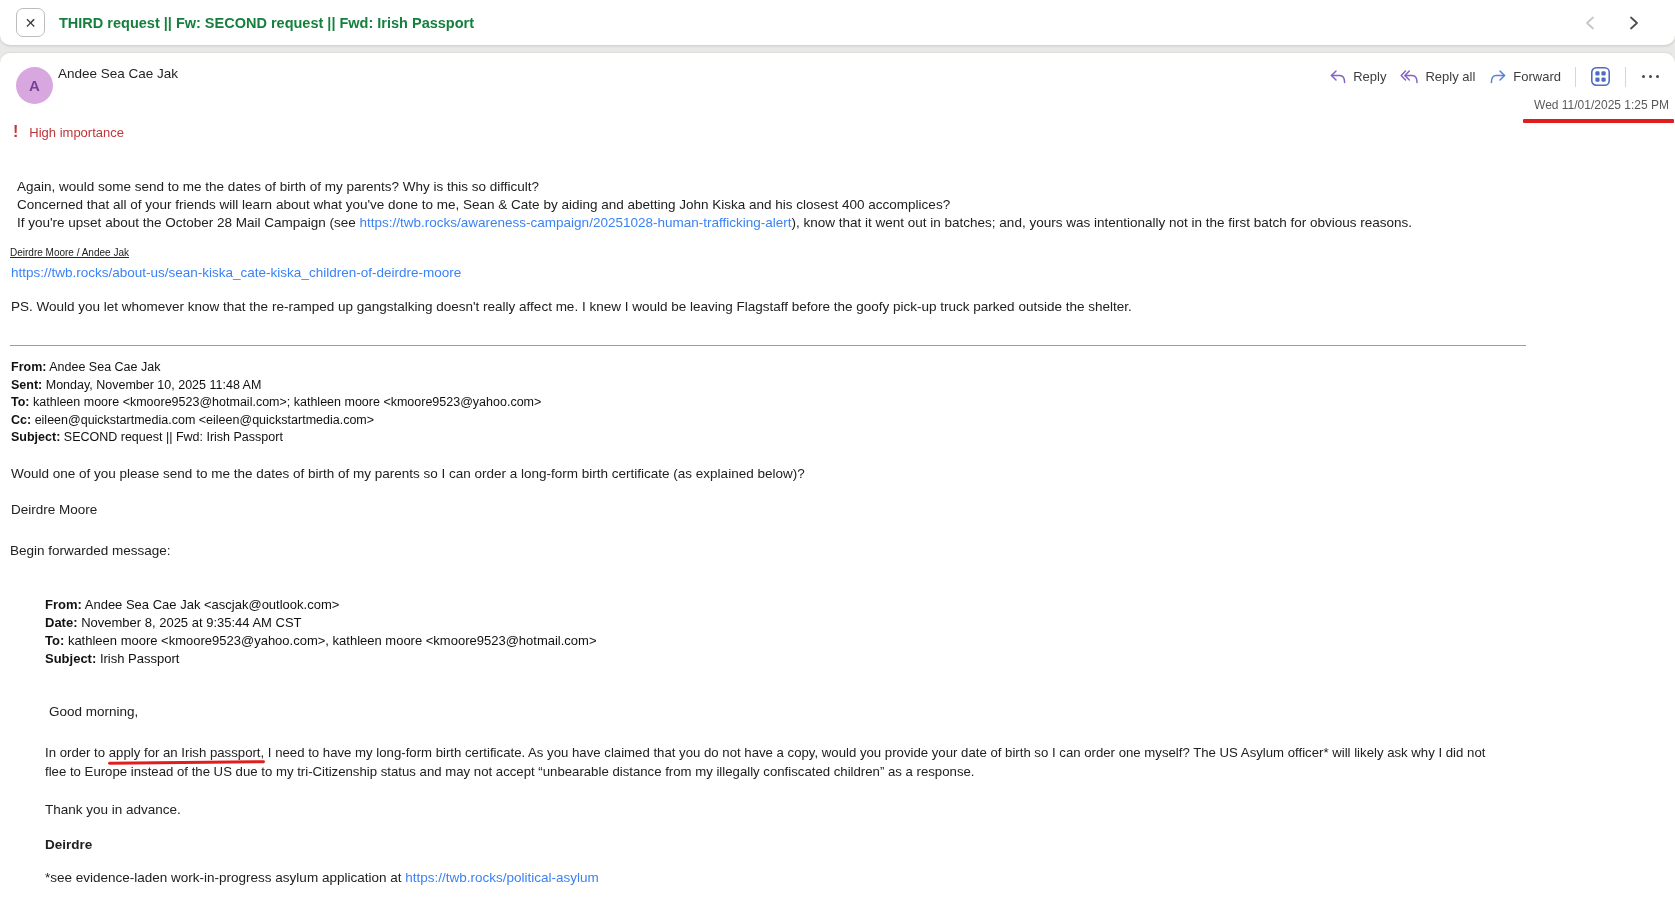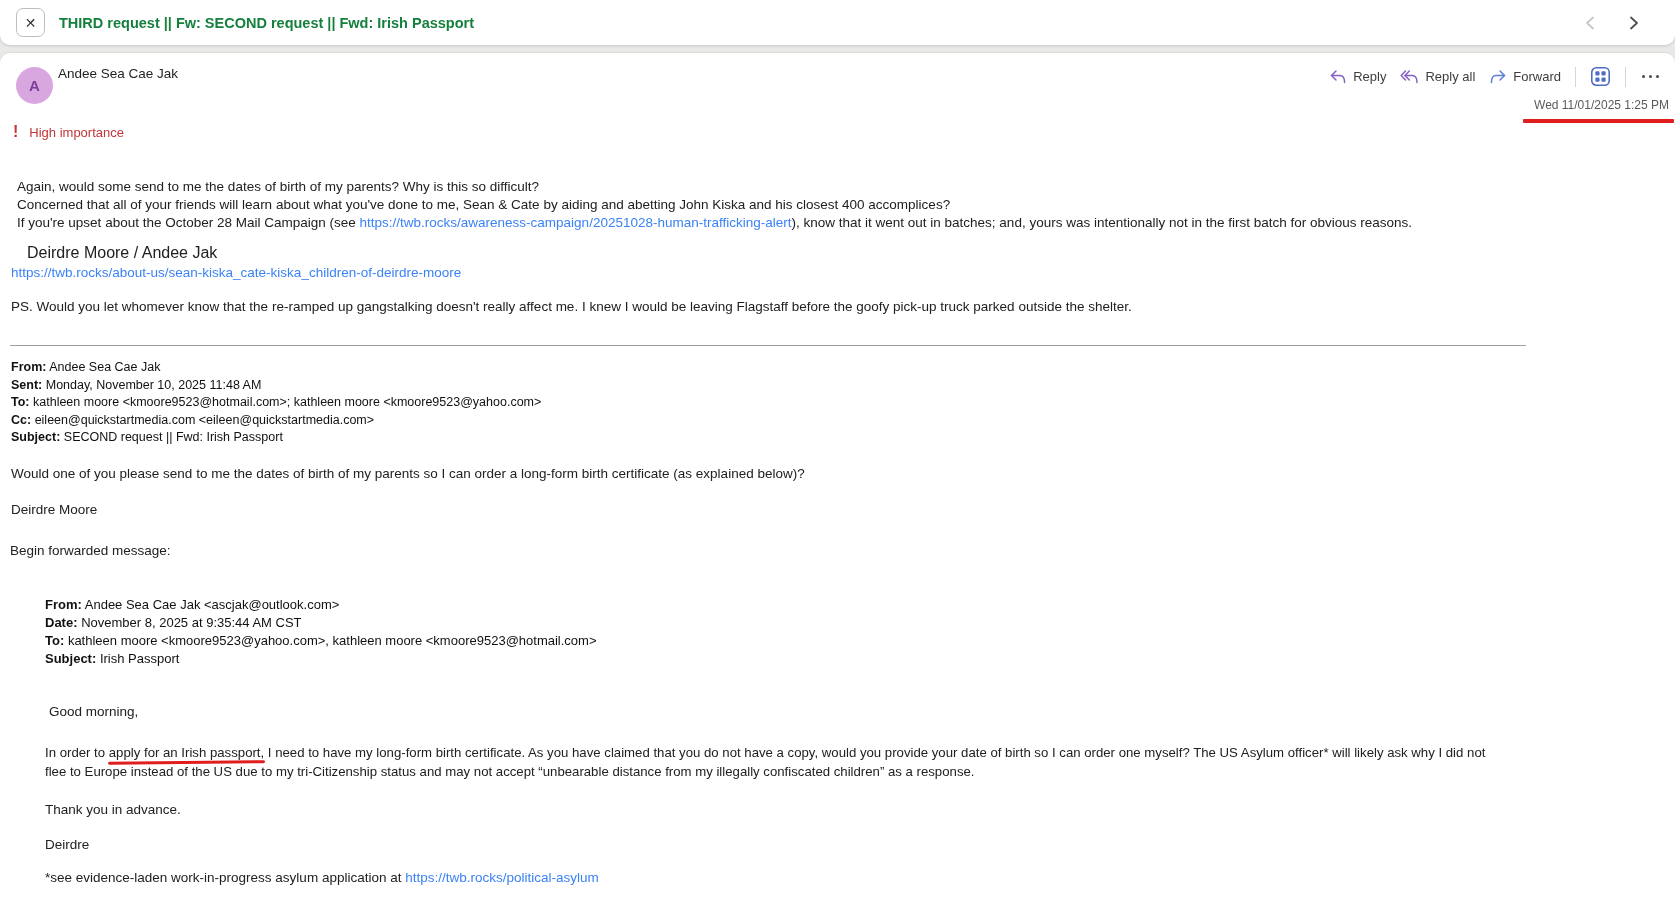--- a/index.html
+++ b/index.html
@@ -55,40 +55,40 @@
   .importance { left:13px; top:71px; display:flex; align-items:center; gap:11px;
                 font-size:13px; color:#c13438; white-space:pre; }
   .imp-icon { font-weight:800; font-size:16px; line-height:16px; transform:scaleY(1.05); }
 
   
   .bodytext { font-size:13.5px; color:#212121; line-height:18px; }
   .line { white-space:pre; }
   a.lnk { color:#3b82f6; cursor:pointer; }
 
   .p1 { left:11px; top:125px;margin-left:6px; }
-  .sig-name { left:27px; top:191px; font-size:16px; }
+  .sig-name { left:10px; top:191px; font-size:10px;text-decoration:underline; }
   .sig-link { left:11px; top:211px; font-size:13.5px; }
   .ps { left:11px; top:245px; font-size:13.5px; }
 
   .divider { left:10px; top:292px; width:1516px; height:1px; background:#9c9c9c; }
 
   .qheader { left:11px; top:306px; font-size:12.5px; line-height:17.5px; color:#111; }
   .qheader b { font-weight:700; }
 
   .request { left:11px; top:412px; font-size:13.5px; }
   .qsig    { left:11px; top:448px; font-size:13.5px; }
   .beginfwd{ left:10px; top:489px; font-size:13.5px; }
 
   .fheader { left:45px; top:543px; font-size:13px; line-height:18px; color:#111; }
   .fheader b { font-weight:700; }
 
   .greeting { left:49px; top:650px; font-size:13.5px; }
   .fpara    { left:45px; top:690px; font-size:13.2px; line-height:19px; }
   .thanks   { left:45px; top:748px; font-size:13.5px; }
-  .fsig     { left:45px; top:783px; font-size:13.5px; }
+  .fsig     { left:45px; top:783px; font-size:13.5px;font-weight:bold; }
   .footnote { left:45px; top:816px; font-size:13.5px; }
 
   .marked { position:relative; }
   .marked::after {
     content:""; position:absolute; left:-1px; right:-1px; bottom:-4px; height:3px;
     background:#e01e1e; border-radius:2px; transform:rotate(-0.6deg);
   }
 </style>
 </head>
 <body>

